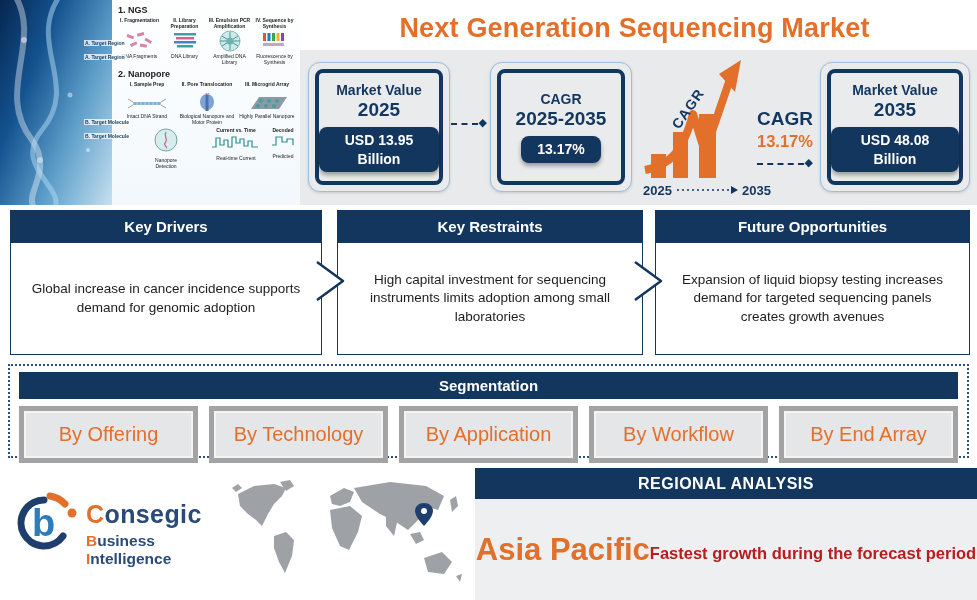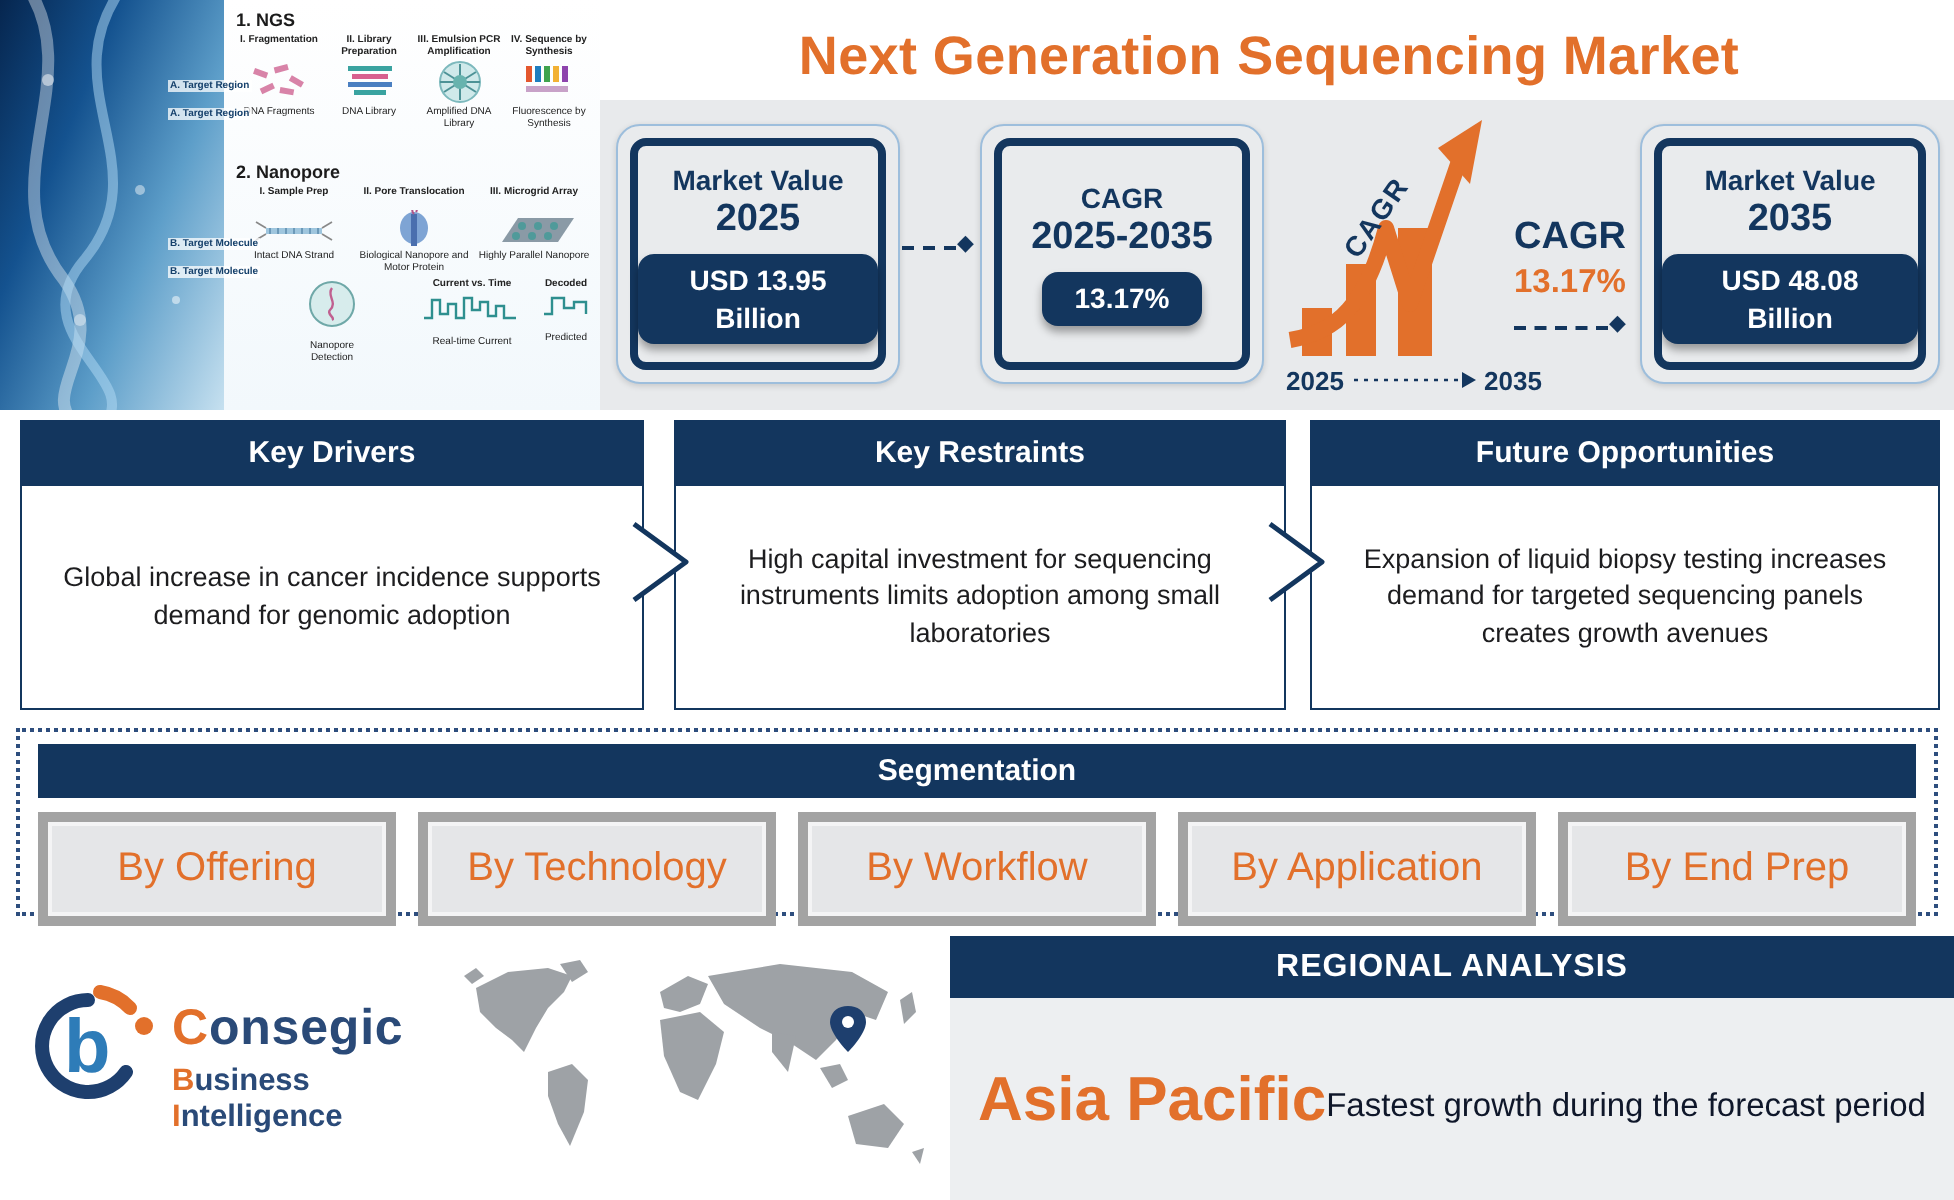--- a/index.html
+++ b/index.html
@@ -76,21 +76,21 @@
   .brand-line1{font-size:25px;font-weight:800;color:#2A4A78;letter-spacing:.4px;}
   .brand-line2{font-size:15.5px;font-weight:700;color:#2A4A78;margin-top:3px;}
   .orange-letter{color:#E2702B;}
   #map{left:228px;top:478px;width:244px;height:120px;}
   #regional-head{left:475px;top:468px;width:502px;height:31px;background:#13365E;color:#fff;
     display:flex;align-items:center;justify-content:center;font-size:16px;font-weight:800;
     letter-spacing:.5px;}
   #regional-body{left:475px;top:499px;width:502px;height:101px;background:#EDEFF1;
     display:flex;flex-direction:row;align-items:center;justify-content:center;}
   .region-name{color:#E2702B;font-size:31px;font-weight:800;}
-  .region-sub{color:#0f172a;font-size:16.5px;font-weight:400;margin-top:7px;}
+  .region-sub{color:#b91c1c;font-size:16.5px;font-weight:700;margin-top:7px;}
 </style>
 </head>
 <body>
 
 <div id="app">
 
   <div id="hero" class="abs">
     <div id="hero-dna">
       <svg width="118" height="205">
         <path d="M14,-6 C44,40 -6,92 32,140 C56,174 18,196 38,212" stroke="rgba(255,255,255,.38)" stroke-width="6" fill="none"></path>
@@ -165,21 +165,21 @@
               <rect x="15.5" y="3" width="3" height="8" fill="#f2b134"></rect>
               <rect x="20" y="3" width="3" height="8" fill="#8e44ad"></rect>
               <rect x="2" y="13" width="21" height="3" fill="#c8a2c8"></rect>
             </g>
               </svg>
           </div>
           <div class="h-cap">Fluorescence by Synthesis</div>
         </div>
       </div>
 
-      <div class="h-sec-title" style="margin-top:16px;">2. Nanopore</div>
+      <div class="h-sec-title" style="margin-top:4px;">2. Nanopore</div>
       <div class="h-grid">
         <div class="h-col">
           <div class="h-step">I. Sample Prep</div>
           <div class="h-icon-s">
             <svg width="40" height="12">
               <rect x="6" y="5" width="28" height="3" fill="#9fc6de"></rect>
               <g stroke="#5f8fb0" stroke-width="0.8">
                 <line x1="8" y1="5" x2="8" y2="8"></line>
                   <line x1="12" y1="5" x2="12" y2="8"></line>
                 <line x1="16" y1="5" x2="16" y2="8"></line>
@@ -328,23 +328,23 @@
   <div id="ins3" class="ins">
     <div class="ins-head">Future Opportunities</div>
     <div class="ins-body">Expansion of liquid biopsy testing increases demand for targeted sequencing panels creates growth avenues</div>
   </div>
 
   <div id="seg" class="abs">
     <div class="seg-head">Segmentation</div>
     <div class="seg-row">
       <div class="seg-item">By Offering</div>
       <div class="seg-item">By Technology</div>
+      <div class="seg-item">By Application</div>
       <div class="seg-item">By Workflow</div>
-      <div class="seg-item">By Application</div>
-      <div class="seg-item">By End Prep</div>
+      <div class="seg-item">By End Array</div>
     </div>
   </div>
 
   <div id="logo" class="abs">
     <svg width="68" height="72">
       <path d="M32,12 A23,23 0 1 0 51,48" fill="none" stroke="#1E3F6E" stroke-width="7" stroke-linecap="round"></path>
       <text x="20" y="48" font-family="Liberation Sans, sans-serif" font-size="38" font-weight="bold" fill="#2E7CB8">b</text>
       <path d="M38,8 A26,26 0 0 1 53,16" fill="none" stroke="#E2702B" stroke-width="7" stroke-linecap="round"></path>
       <circle cx="60" cy="25" r="4.5" fill="#E2702B"></circle>
     </svg>

